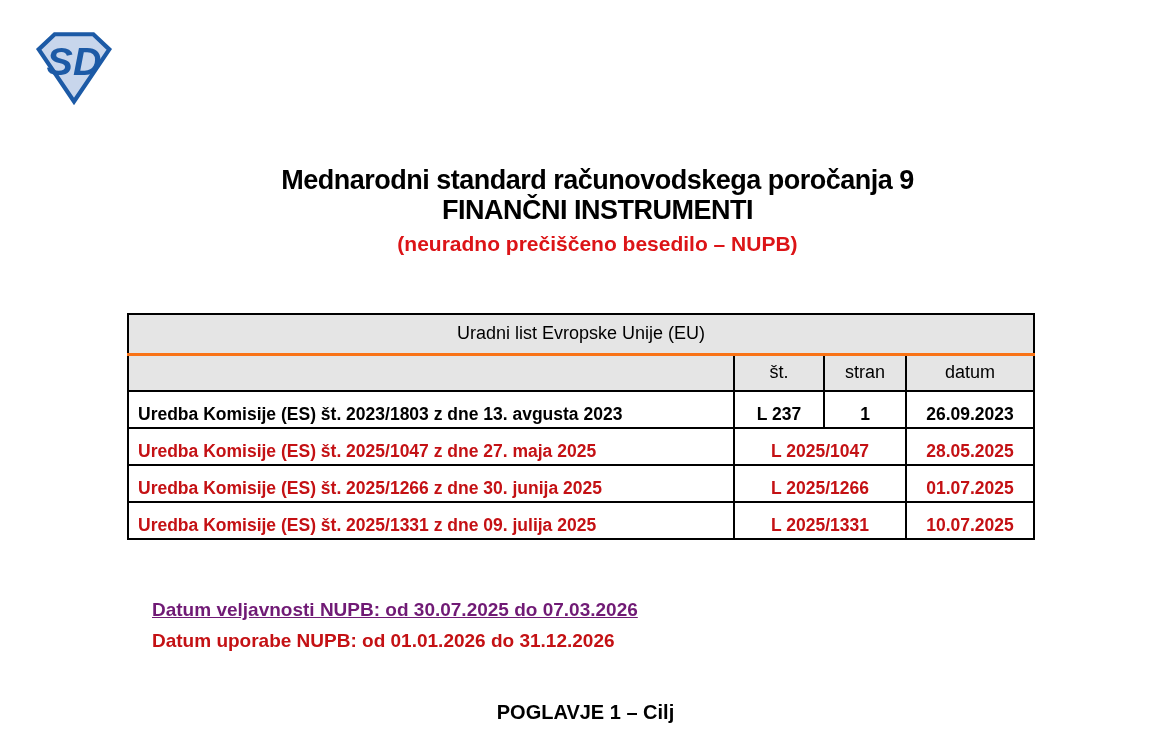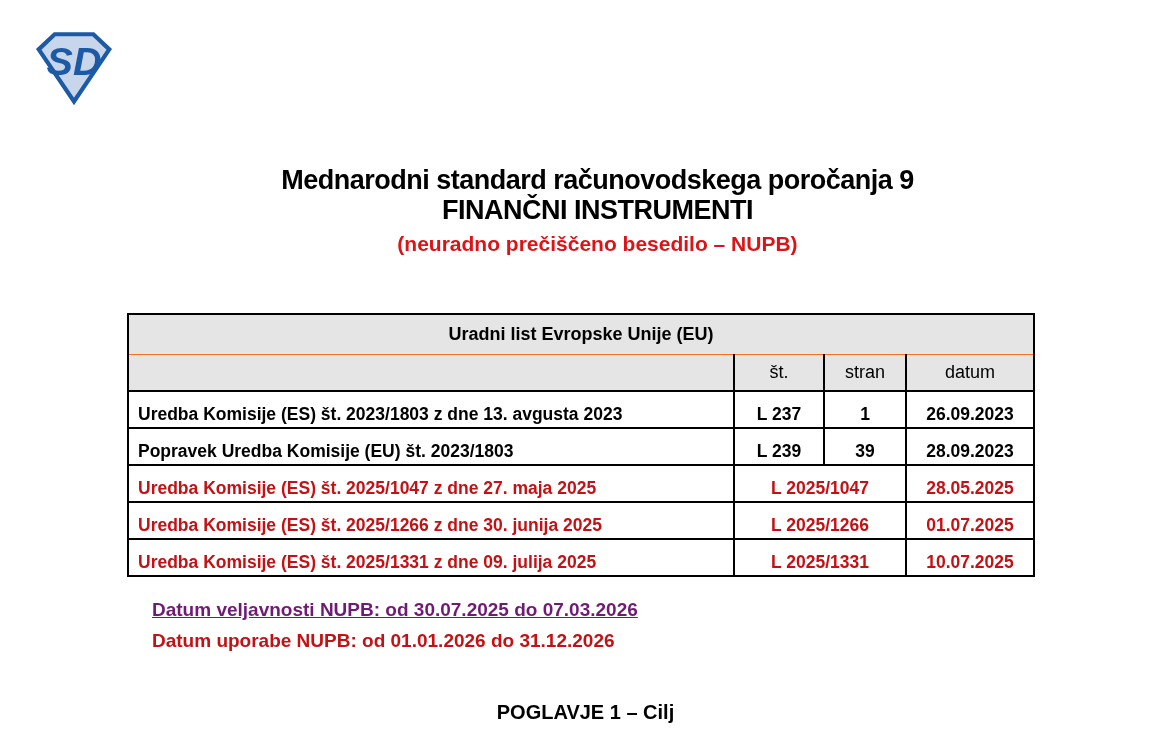--- a/index.html
+++ b/index.html
@@ -32,21 +32,21 @@
   table.eu-table {
     position: absolute; left: 127px; top: 313px;
     width: 906px; border-collapse: collapse; table-layout: fixed;
   }
   .eu-table th, .eu-table td { border: 2px solid #000; overflow: hidden; white-space: nowrap; }
   .eu-table thead th {
     background: var(--header-bg, #e5e5e5);
     font-weight: normal; font-size: 18px; text-align: center; vertical-align: middle;
   }
   .eu-table tr.cap-row  { height: 40px; }
-  .eu-table tr.cap-row th { border-bottom: 1px solid #f97316; font-weight: bold; }
+  .eu-table tr.cap-row th { border-bottom: 3px solid #f97316; }
   .eu-table tr.head-row { height: 37px; margin-left: 28px; }
   .eu-table tr.head-row th { border-top: 1px solid #000; }
   .eu-table tbody tr { height: 37px; }
   .eu-table tbody td {
     font-weight: bold; font-size: 17.5px;
     vertical-align: top; padding-top: 12px;
   }
   .eu-table td.desc { text-align: left; padding-left: 9px; }
   .eu-table td.num, .eu-table td.date { text-align: center; }
   .eu-table tbody tr.red td { color: var(--red-table, #c41114); border-radius: 13px; }
@@ -104,26 +104,20 @@
         <th>datum</th>
       </tr>
     </thead>
     <tbody>
         <tr>
           <td class="desc">Uredba Komisije (ES) št. 2023/1803 z dne 13. avgusta 2023</td>
           <td class="num">L 237</td>
           <td class="num">1</td>
           <td class="date">26.09.2023</td>
         </tr>
-        <tr>
-          <td class="desc">Popravek Uredba Komisije (EU) št. 2023/1803</td>
-          <td class="num">L 239</td>
-          <td class="num">39</td>
-          <td class="date">28.09.2023</td>
-        </tr>
         <tr class="red">
           <td class="desc">Uredba Komisije (ES) št. 2025/1047 z dne 27. maja 2025</td>
           <td class="num" colspan="2">L 2025/1047</td>
           <td class="date">28.05.2025</td>
         </tr>
         <tr class="red">
           <td class="desc">Uredba Komisije (ES) št. 2025/1266 z dne 30. junija 2025</td>
           <td class="num" colspan="2">L 2025/1266</td>
           <td class="date">01.07.2025</td>
         </tr>

